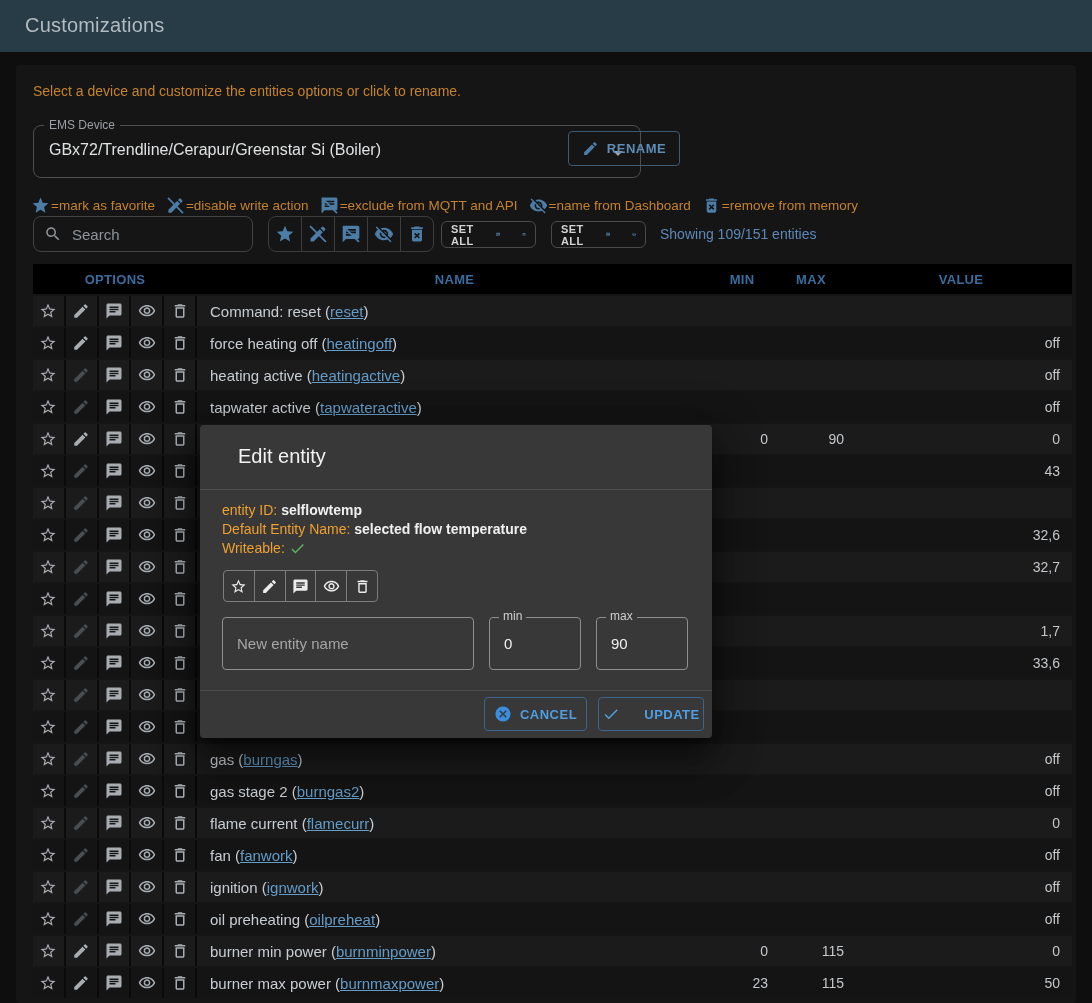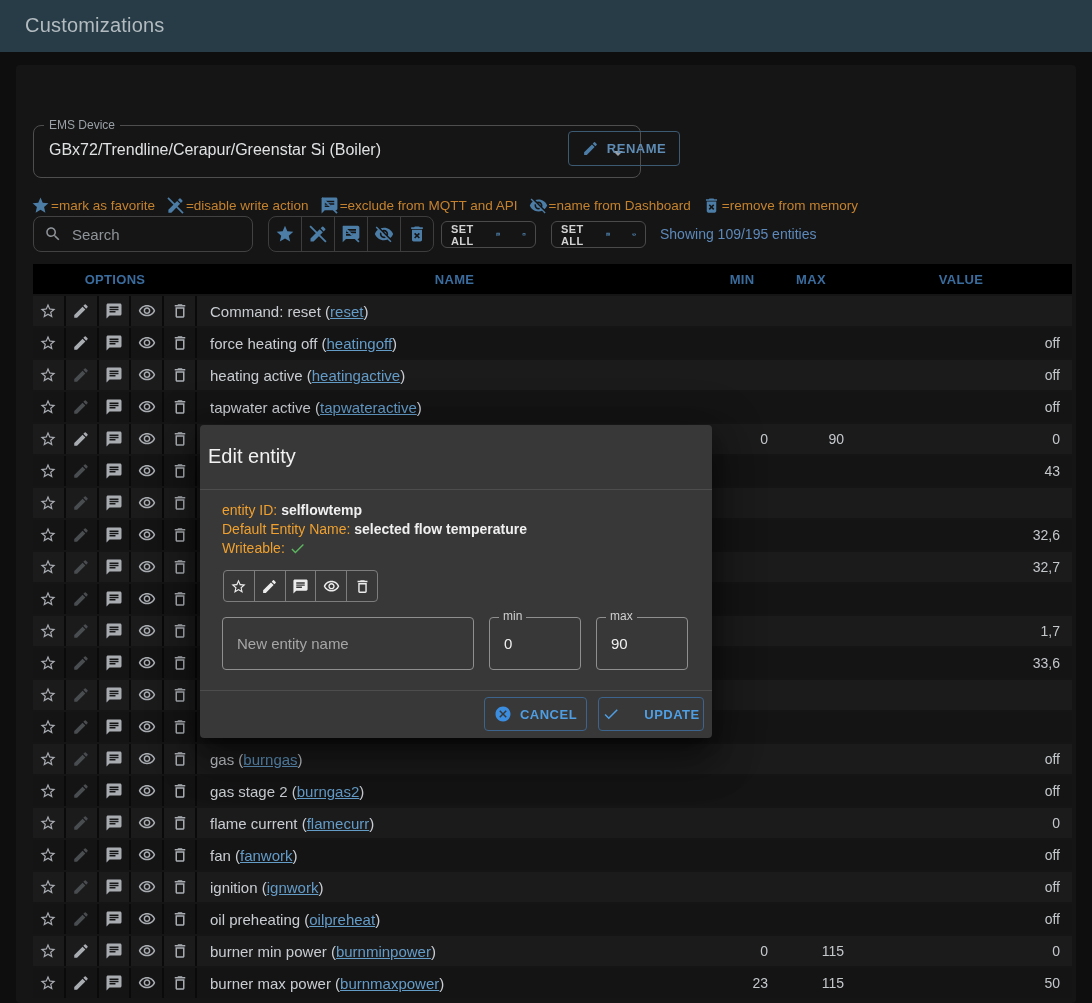--- a/index.html
+++ b/index.html
@@ -68,21 +68,21 @@
   .nm{padding-left:13px;font-size:15px;color:#c9cdd1;white-space:nowrap;overflow:hidden;}
   .nm-link{color:#649cc8;text-decoration:underline;cursor:pointer;}
   .num{font-size:14px;color:#c4c8cb;text-align:right;}
   .c-min{padding-right:4px;}
   .c-max{padding-right:6px;}
   .c-val{padding-right:12px;}
 
   
   .modal{position:absolute;left:200px;top:425px;width:512px;height:313px;background:#383838;border-radius:4px;
          box-shadow:0 11px 15px -7px rgba(0,0,0,.45),0 24px 38px 3px rgba(0,0,0,.30),0 9px 46px 8px rgba(0,0,0,.26);}
-  .modal .mtitle{position:absolute;left:8px;top:20px;font-size:20px;font-weight:500;color:#f2f2f2;}
+  .modal .mtitle{position:absolute;left:38px;top:20px;font-size:20px;font-weight:500;color:#f2f2f2;}
   .modal .mdiv{position:absolute;left:0;top:64px;width:512px;height:1px;background:#4d4d4d;}
   .minfo{position:absolute;left:22px;top:76px;font-size:14px;line-height:19px;color:#efa02f;}
   .minfo b{color:#f0f0f0;font-weight:700;}
   .minfo .okcheck{display:inline-block;vertical-align:-4px;width:17px;height:17px;color:#5cb660;}
 
   .mgroup{position:absolute;left:23px;top:145px;width:155px;height:32px;border:1px solid #7d7d7d;border-radius:4px;box-sizing:border-box;display:flex;}
   .mgroup .tbtn{flex:1;display:flex;align-items:center;justify-content:center;border-right:1px solid #7d7d7d;color:#ececec;cursor:pointer;}
   .mgroup .tbtn:last-child{border-right:0;}
   .mgroup .ic{width:17px;height:17px;}
 
@@ -156,20 +156,21 @@
 </svg>
 
 <div class="page">
 
   <div class="appbar">
     <span class="title">Customizations</span>
   </div>
 
   <div class="card"></div>
 
+  <div class="intro">Select a device and customize the entities options or click to rename.</div>
 
   <div class="select">
     <span class="flabel">EMS Device</span>
     <span class="val">GBx72/Trendline/Cerapur/Greenstar Si (Boiler)</span>
     <svg class="ic caret">
         <use href="#i-caret"></use>
       </svg>
   </div>
 
   <div class="btn-outline rename">
@@ -260,21 +261,21 @@
   <div class="setall setall2">
     <span class="lbl">SET ALL</span>
     <svg class="ic">
         <use href="#i-comment-off"></use>
       </svg>
     <svg class="ic">
         <use href="#i-eye-off"></use>
       </svg>
   </div>
 
-  <span class="showing">Showing 109/195 entities</span>
+  <span class="showing">Showing 109/151 entities</span>
 
   <div class="table">
     <div class="thead">
       <div class="h-opt">OPTIONS</div>
       <div class="h-name">NAME</div>
       <div class="h-min">MIN</div>
       <div class="h-max">MAX</div>
       <div class="h-val">VALUE</div>
     </div>
     <div id="rows">

